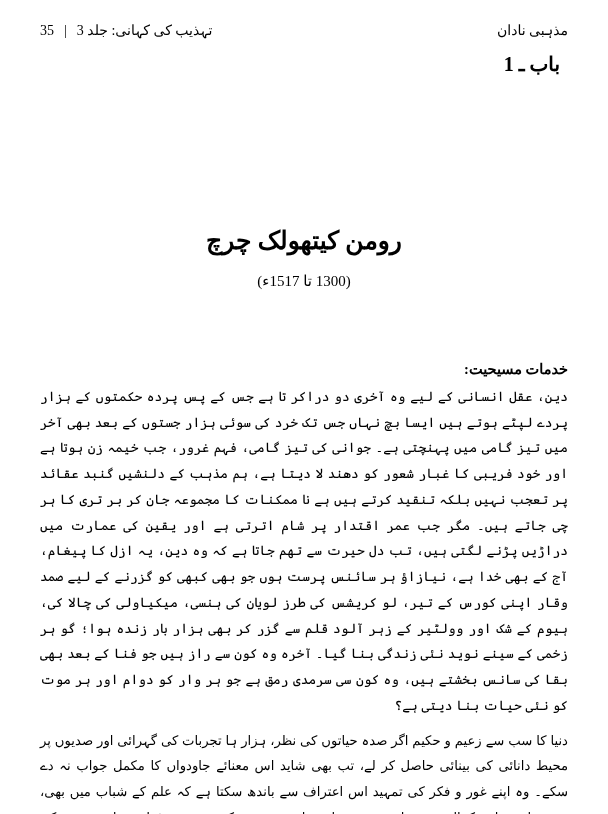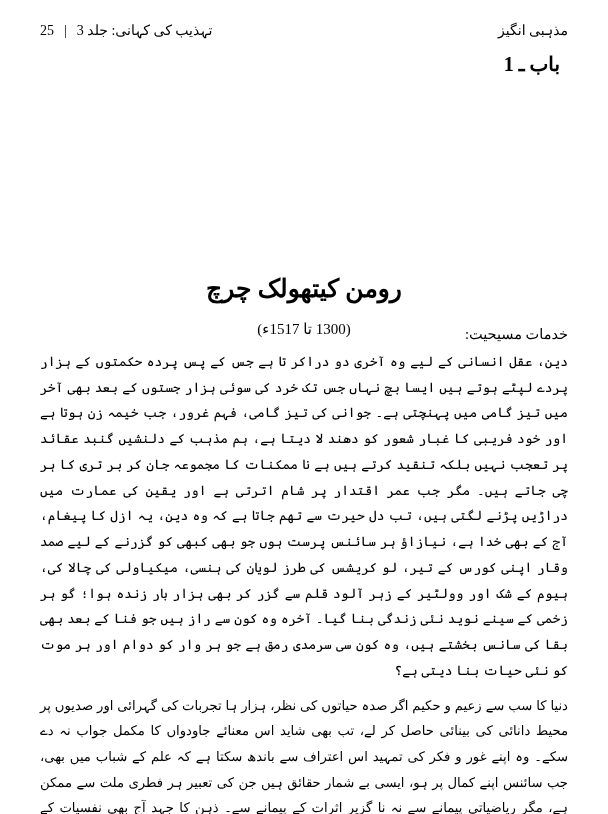--- a/index.html
+++ b/index.html
@@ -70,63 +70,63 @@
     left: 0;
     right: 0;
     text-align: center;
     direction: rtl;
   }
   .doc-title {
     font-size: 25px;
     font-weight: bold;
     letter-spacing: 2px;
     line-height: 1.5;
-    margin-top: 48px;
   }
   .doc-subtitle {
     margin-top: 12px;
     font-size: 15px;
     letter-spacing: 0.5px;
   }
 
   
   .body-wrap {
     position: absolute;
     top: 326px;
     right: 40px;
     left: 40px;
     direction: rtl;
     text-align: justify;
   }
   .section-heading {
     font-size: 14.5px;
-    font-weight: normal;
+    font-weight: bold;
     margin-bottom: 6px;
     text-align: right;
+    margin-top: 35px;
   }
   .para {
     font-size: 13.2px;
     line-height: 1.95;
     margin: 0 0 9px 0;
     text-align: justify;
     text-justify: inter-word;
     word-spacing: 0.5px;
   }
 </style>
 </head>
 <body>
 
 <div class="page">
 
   <div class="header">
-    <div class="header-right">مذہبی انگیز</div>
+    <div class="header-right">مذہبی نادان</div>
     <div class="header-left">
       <span>تہذیب کی کہانی: جلد 3</span>
       <span class="header-sep">|</span>
-      <span class="page-number">25</span>
+      <span class="page-number">35</span>
     </div>
   </div>
 
   <div class="chapter-line">باب ـ 1</div>
 
   <div class="title-block">
     <div class="doc-title">رومن کیتھولک چرچ</div>
     <div class="doc-subtitle">(1300 تا 1517ء)</div>
   </div>
 

